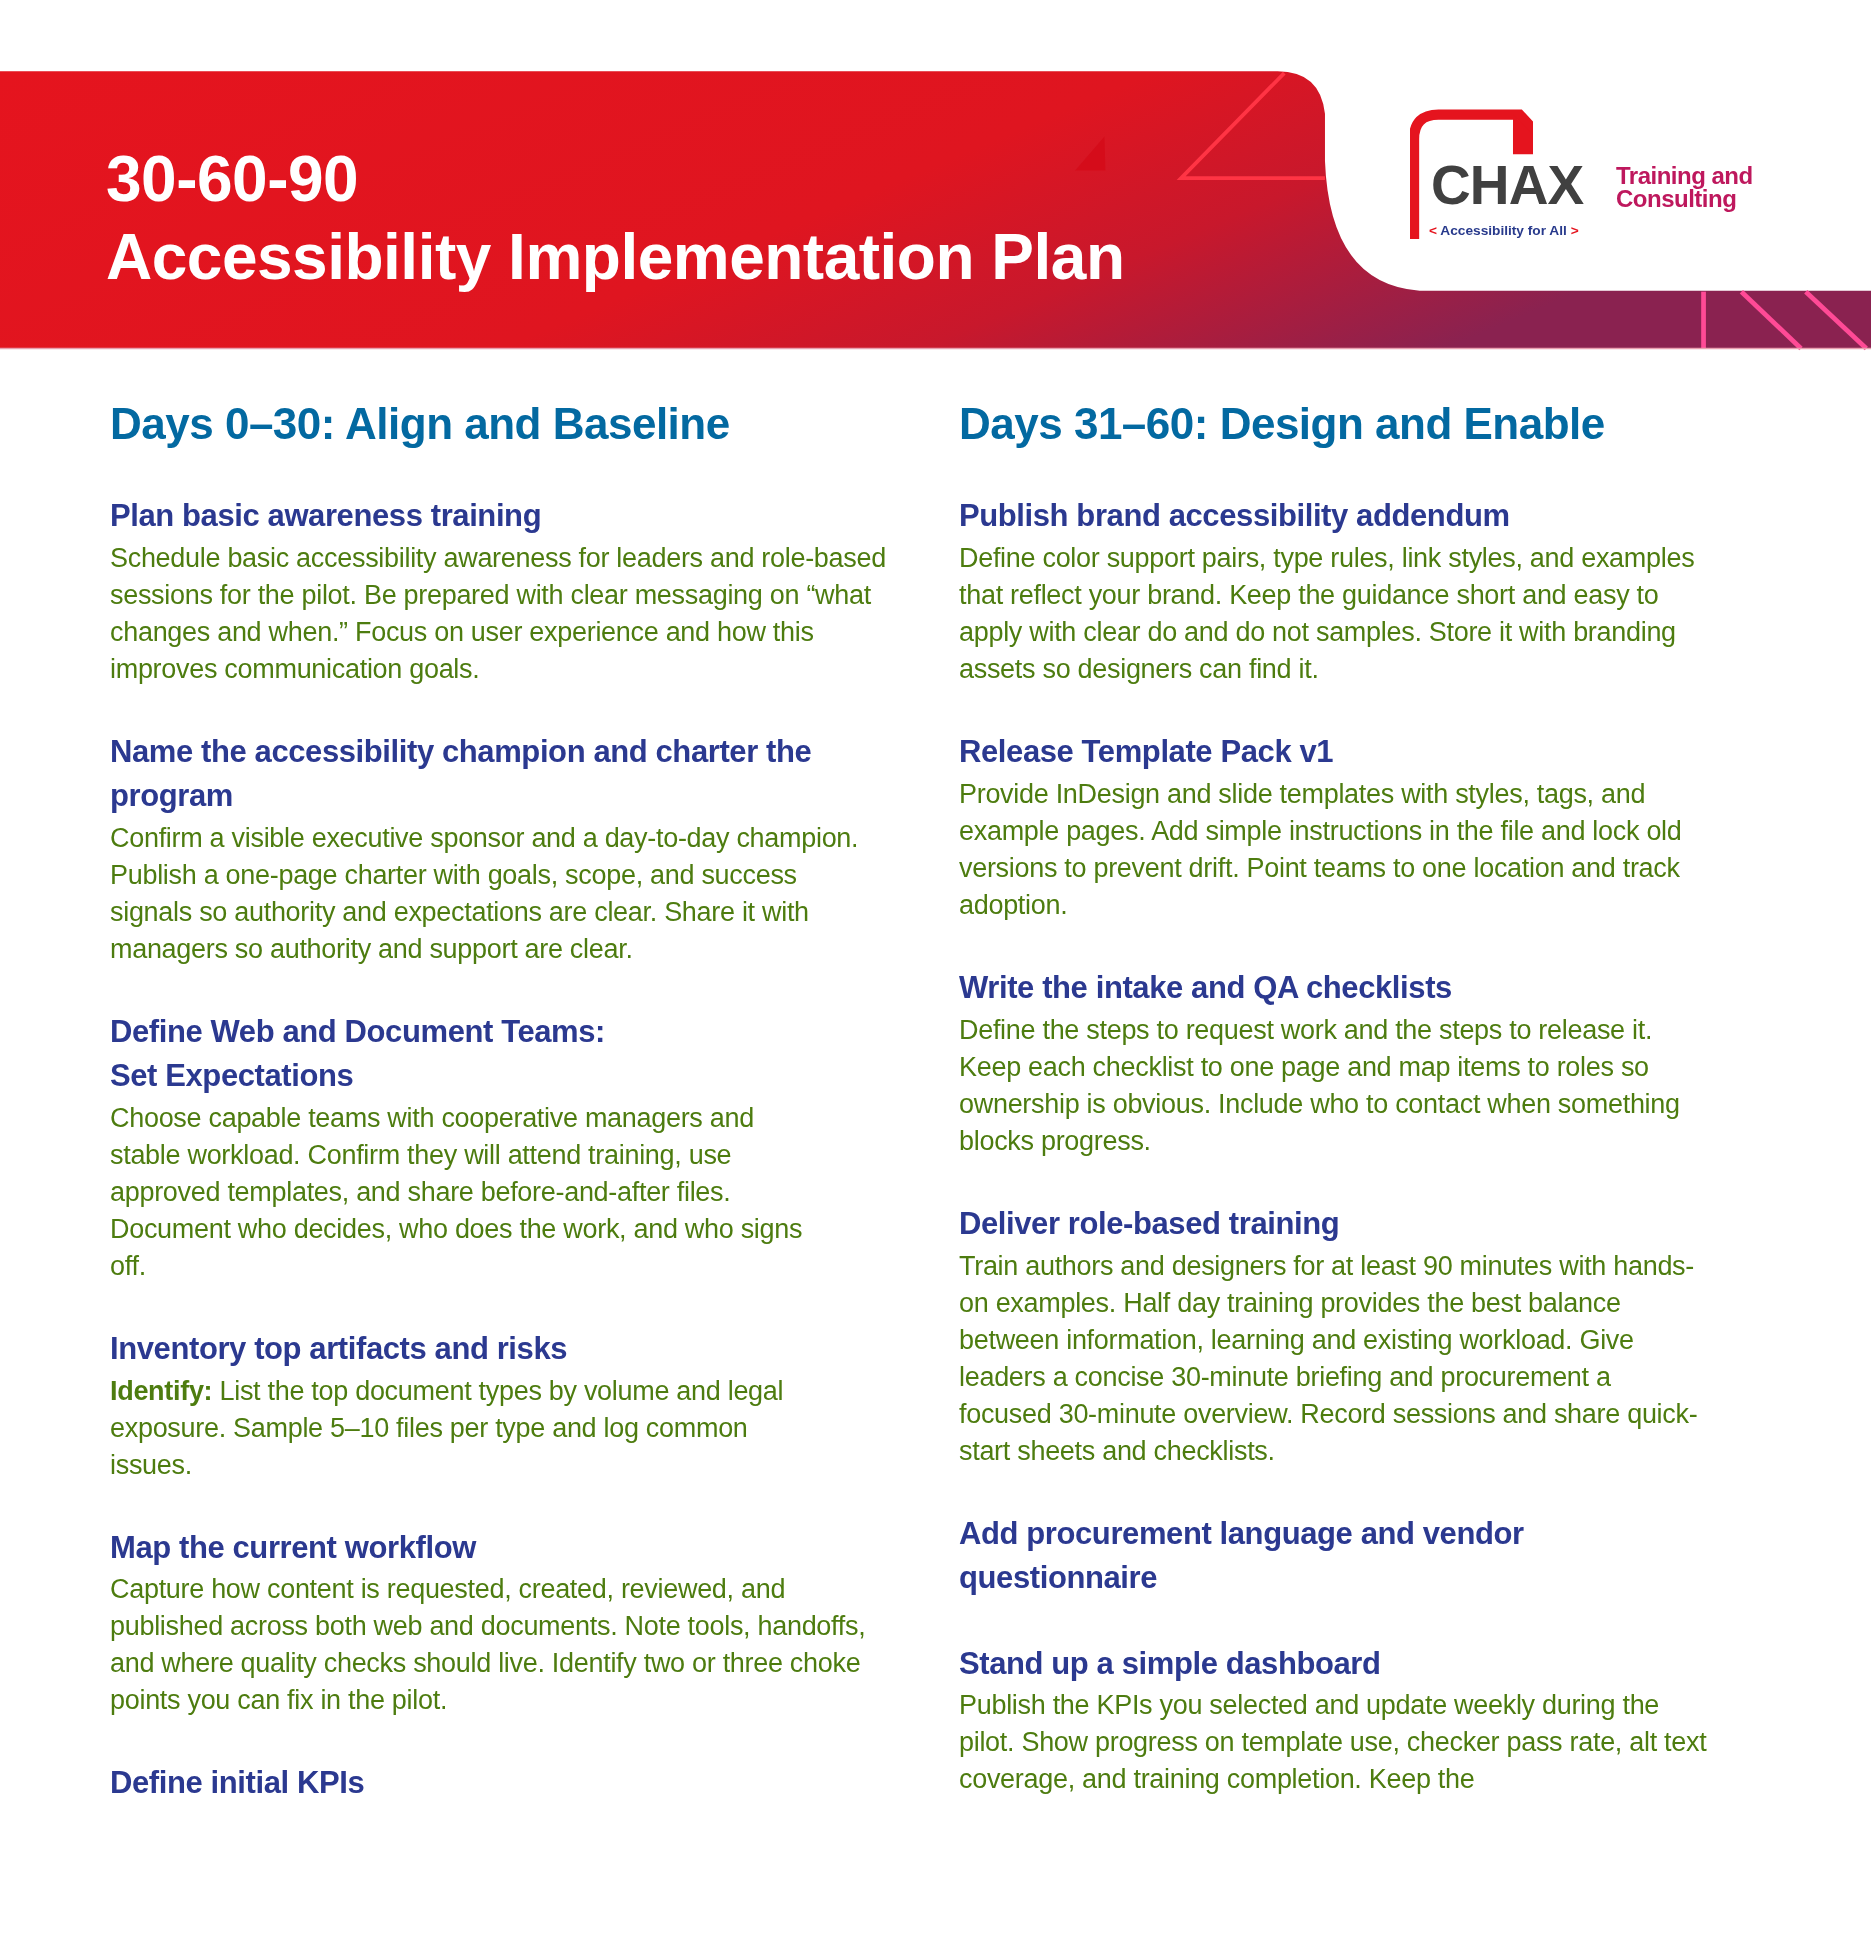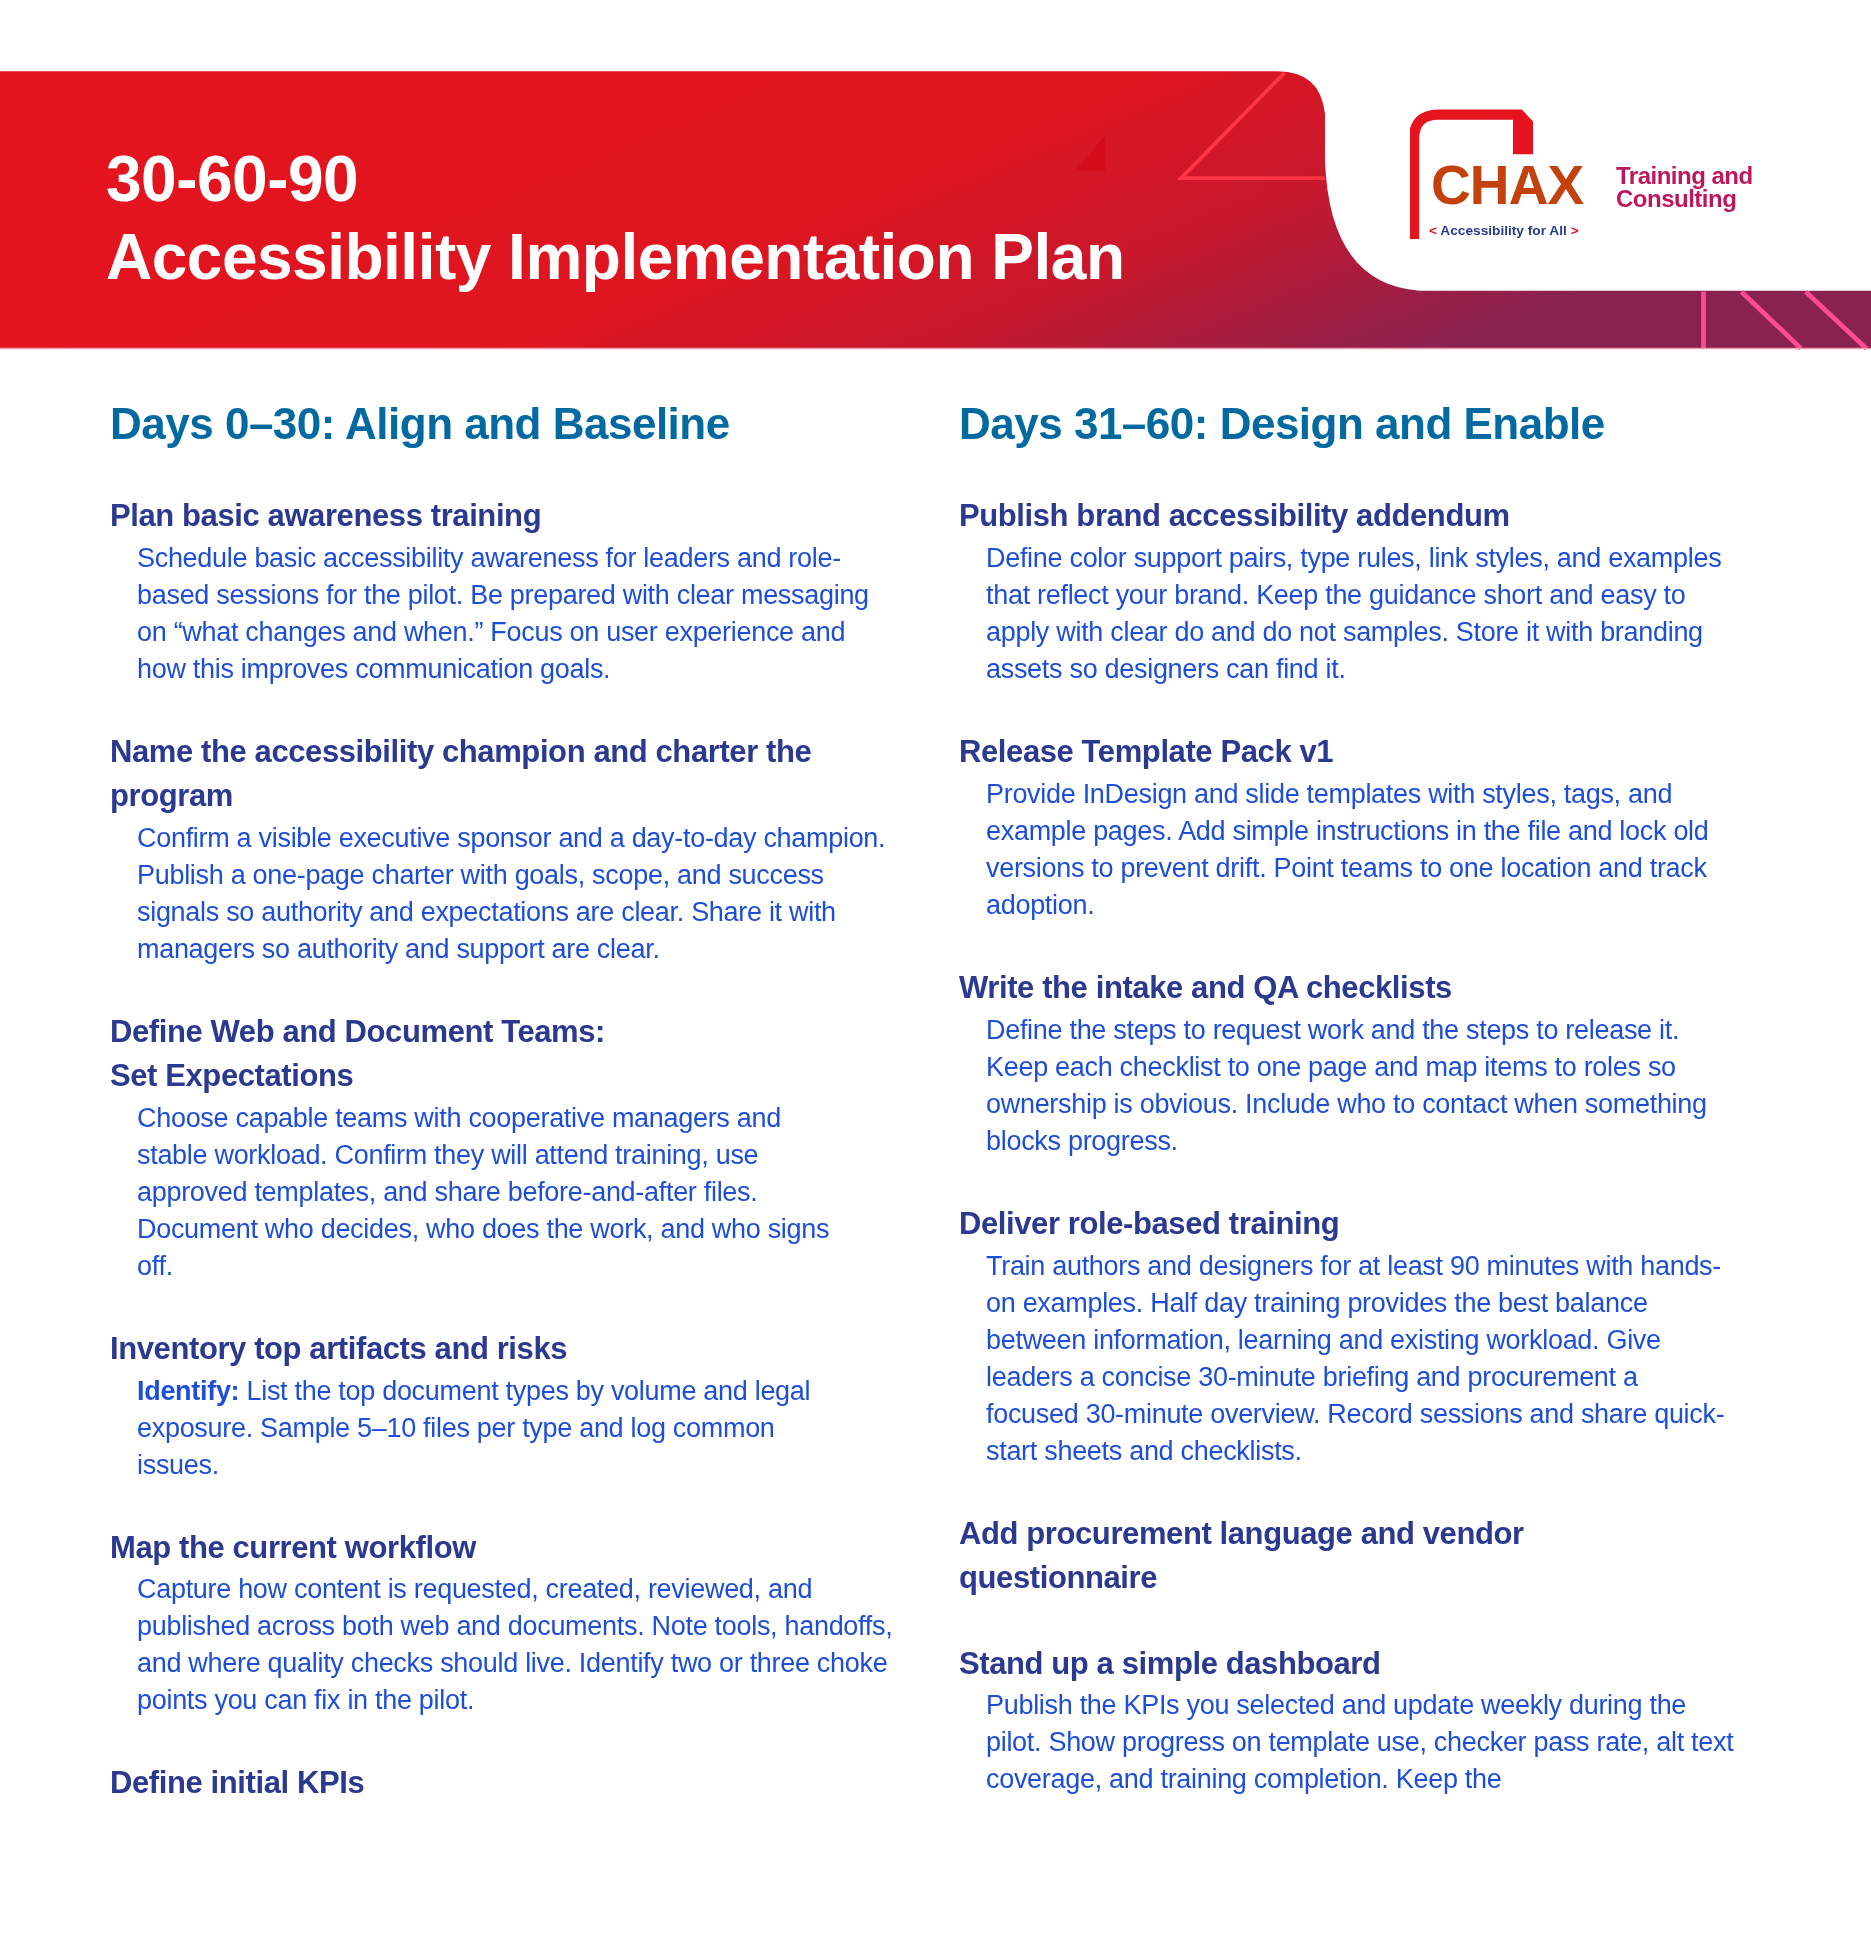--- a/index.html
+++ b/index.html
@@ -8,36 +8,36 @@
 
   
   .banner { position: absolute; left: 0; top: 0; width: 1668px; height: 360px; }
   .banner svg { position: absolute; left: 0; top: 0; }
   .title { position: absolute; left: 106px; top: 140px; color: #ffffff; font-family: "Liberation Sans", sans-serif; font-size: 64px; line-height: 78px; letter-spacing: -0.5px; }
   .title .line { display: block; white-space: nowrap; }
 
   
   .logo { position: absolute; left: 1410px; top: 109px; width: 379px; height: 142px; }
   .logo-frame { position: absolute; left: 0; top: 0; }
-  .logo-chax { position: absolute; left: 21px; top: 49px; font-family: "Liberation Sans", sans-serif; font-weight: bold; font-size: 55px; line-height: 55px; color: #c2410c; letter-spacing: -0.9px; }
+  .logo-chax { position: absolute; left: 21px; top: 49px; font-family: "Liberation Sans", sans-serif; font-weight: bold; font-size: 55px; line-height: 55px; color: #404040; letter-spacing: -0.9px; }
   .logo-side { position: absolute; left: 206px; top: 55px; font-family: "Liberation Sans", sans-serif; font-weight: bold; font-size: 24px; line-height: 23px; color: #be185d; letter-spacing: -0.5px; }
   .logo-side span { display: block; white-space: nowrap; }
   .logo-tag { position: absolute; left: 19px; top: 114px; font-family: "Liberation Sans", sans-serif; font-weight: bold; font-size: 13.7px; color: #283a8c; white-space: nowrap; }
   .logo-tag .br { color: #e5141e; }
 
   
   .col { position: absolute; top: 397px; width: 776px; }
   .col-left { left: 110px; }
   .col-right { left: 959px; }
 
   .phase-title { font-family: "Liberation Sans", sans-serif; font-size: 44px; line-height: 53px; color: #0369a1; margin-bottom: 44px; letter-spacing: -0.5px; white-space: nowrap; }
 
   .section { margin-bottom: 42px; }
   .section-heading { font-family: "Liberation Sans", sans-serif; font-weight: bold; font-size: 31px; line-height: 44px; color: #2b3990; letter-spacing: -0.4px; margin-bottom: 1.9px; }
-  .section-body { font-family: "Liberation Sans", sans-serif; font-size: 27px; line-height: 37px; color: #1d4ed8; letter-spacing: -0.3px; margin-left: 27px; }
+  .section-body { font-family: "Liberation Sans", sans-serif; font-size: 27px; line-height: 37px; color: #4d7c0f; letter-spacing: -0.3px; }
   .section-body p + p { margin-top: 37px; }
   .section-body b { font-weight: bold; }
 
   
   .col-left .section:nth-of-type(1) { }
 </style>
 </head>
 <body>
 
 <header class="banner">

